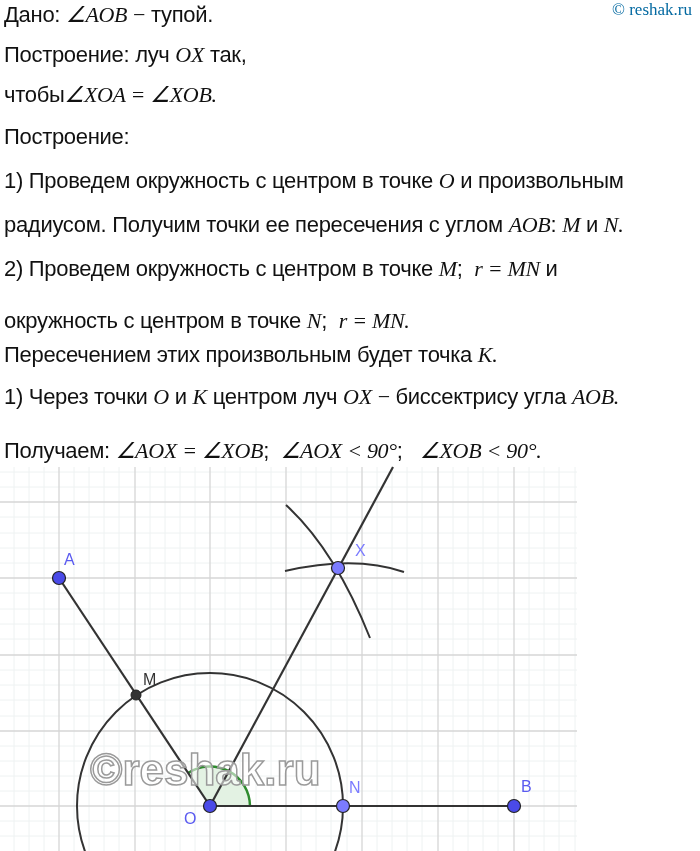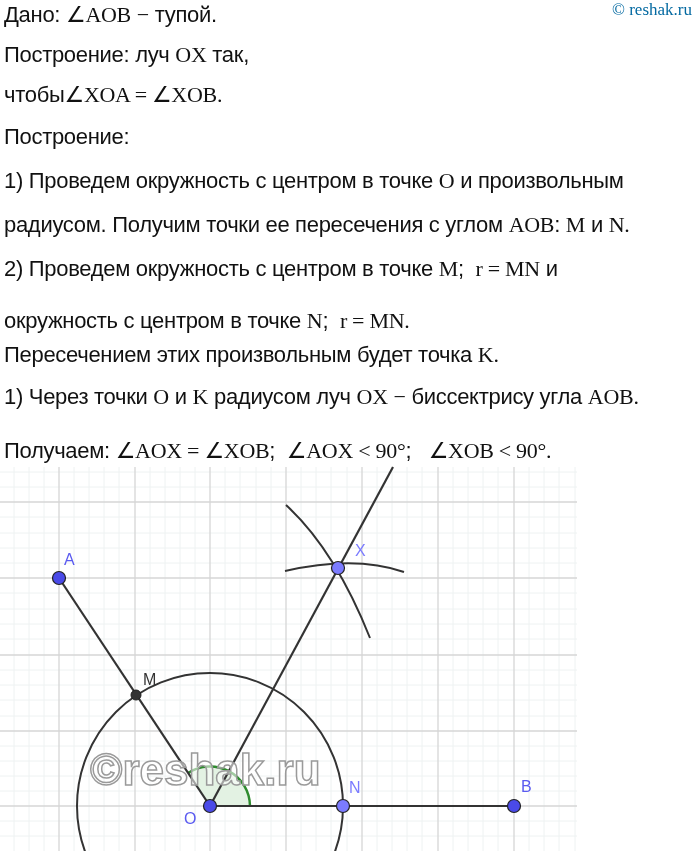--- a/index.html
+++ b/index.html
@@ -1,20 +1,20 @@
 <!DOCTYPE html>
 <html><head>
 <meta charset="utf-8">
 <style>
   html, body { margin: 0; padding: 0; background: #ffffff; }
   body { width: 700px; height: 851px; position: relative; overflow: hidden;
          font-family: "Liberation Serif", "DejaVu Serif", serif; color: #111; }
   .line { position: absolute; left: 4px; font-size: 22px; line-height: 26px; white-space: nowrap;
           font-family: "Liberation Sans Narrow", "Liberation Sans", sans-serif; letter-spacing: -0.3px; }
-  .line .m { font-family: "Liberation Serif", serif; }
+  .line .m { font-family: "Liberation Serif", serif; font-style: italic; }
   .line .mu { font-family: "Liberation Serif", serif; }
   .copyright { position: absolute; right: 8px; top: 0px; font-size: 17px;
                font-family: "Liberation Serif", serif; color: #0369a1; }
   .diagram { position: absolute; left: 0; top: 455px; width: 700px; height: 396px; }
 </style>
 </head>
 <body>
 
 <div class="copyright">© reshak.ru</div>
 
@@ -65,21 +65,21 @@
 <div class="line" style="top:342px">
   <span>Пересечением этих произвольным будет точка</span>
   <span class="m">K</span><span class="m">.</span>
 </div>
 
 <div class="line" style="top:384px">
   <span>1) Через точки</span>
   <span class="m">O</span>
   <span>и</span>
   <span class="m">K</span>
-  <span>радиусом луч</span>
+  <span>центром луч</span>
   <span class="m">OX</span>
   <span class="mu">−</span>
   <span>биссектрису угла</span>
   <span class="m">AOB</span><span class="m">.</span>
 </div>
 
 <div class="line" style="top:438px">
   <span>Получаем:</span>
   <span class="m">∠AOX = ∠XOB</span><span>;</span>&nbsp;&nbsp;<span class="m">∠AOX &lt; 90°</span><span>;</span>&nbsp;&nbsp;&nbsp;<span class="m">∠XOB &lt; 90°</span><span class="m">.</span>
 </div>

